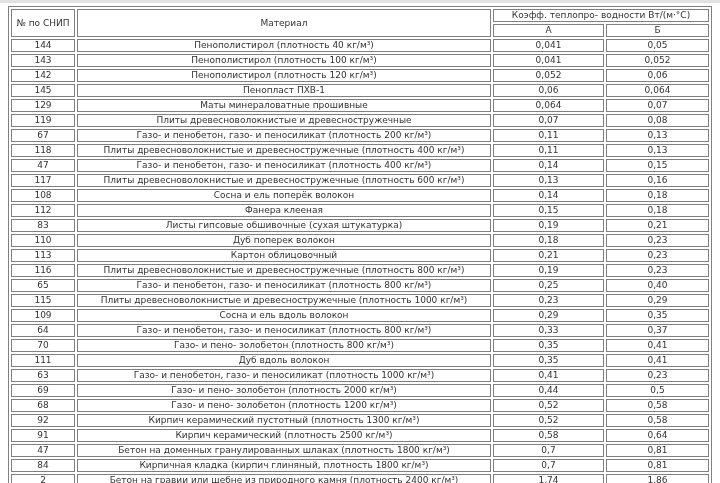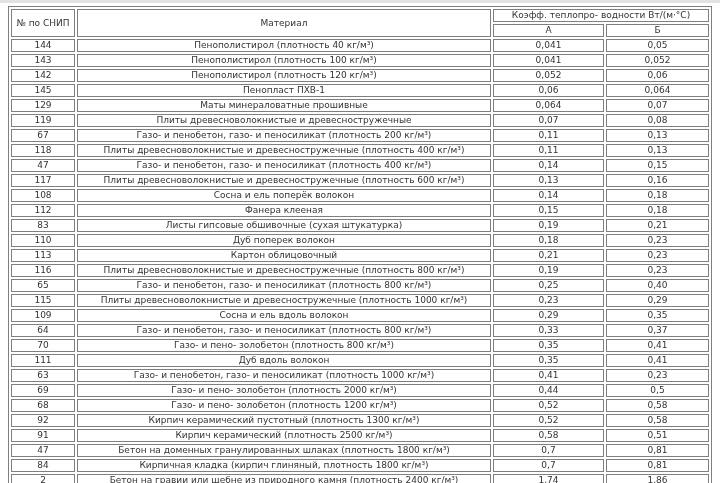--- a/index.html
+++ b/index.html
@@ -218,21 +218,21 @@
       <tr>
         <td>92</td>
         <td>Кирпич керамический пустотный (плотность 1300 кг/м³)</td>
         <td>0,52</td>
         <td>0,58</td>
       </tr>
       <tr>
         <td>91</td>
         <td>Кирпич керамический (плотность 2500 кг/м³)</td>
         <td>0,58</td>
-        <td>0,51</td>
+        <td>0,64</td>
       </tr>
       <tr>
         <td>47</td>
         <td>Бетон на доменных гранулированных шлаках (плотность 1800 кг/м³)</td>
         <td>0,7</td>
         <td>0,81</td>
       </tr>
       <tr>
         <td>84</td>
         <td>Кирпичная кладка (кирпич глиняный, плотность 1800 кг/м³)</td>

